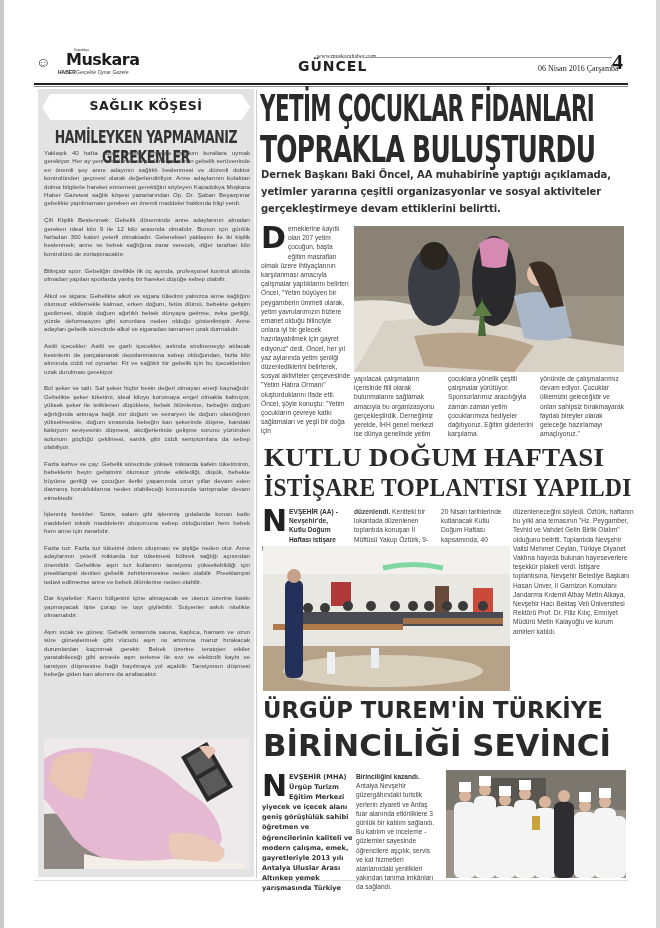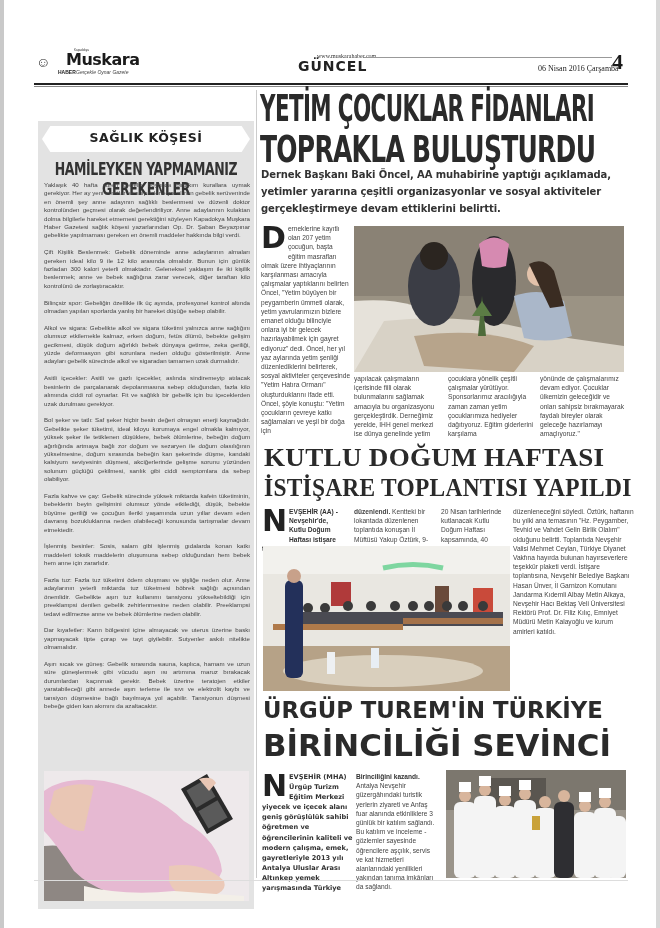--- a/index.html
+++ b/index.html
@@ -20,21 +20,21 @@
 
   .section-name { position: absolute; left: 264px; top: 10px; font-family: "DejaVu Sans", sans-serif; font-weight: bold; font-size: 14px; color: #222; letter-spacing: 1px; text-align: right; }
   .site-url { position: absolute; left: 283px; top: 5px; font-family: "Liberation Serif", serif; font-size: 6px; color: #333; }
   .url-rule { position: absolute; left: 330px; top: 9px; width: 248px; height: 1px; background: #999; }
   .pub-date { position: absolute; left: 504px; top: 16px; font-family: "Liberation Serif", serif; font-size: 8px; color: #222; }
   .page-num { position: absolute; left: 578px; top: 1px; font-family: "Liberation Serif", serif; font-weight: bold; font-size: 22px; color: #1a1a1a; }
   .masthead-rule { position: absolute; left: 34px; top: 83px; width: 594px; height: 2px; background: #222; }
   .masthead-rule2 { position: absolute; left: 34px; top: 86px; width: 594px; height: 1px; background: #888; }
 
   
-  .health-col { position: absolute; left: 38px; top: 89px; width: 216px; height: 788px; background: #e3e3e3; margin-top: 32px; }
+  .health-col { position: absolute; left: 38px; top: 89px; width: 216px; height: 788px; background: #e3e3e3; }
   .health-banner { position: absolute; left: 4px; top: 5px; width: 208px; height: 26px; background: #fff;
     clip-path: polygon(4% 0, 96% 0, 100% 50%, 96% 100%, 4% 100%, 0 50%); }
   .health-banner-text { position: absolute; left: 0; top: 4px; width: 100%; text-align: center; font-family: "DejaVu Sans", sans-serif; font-weight: bold; font-size: 12.5px; color: #222; letter-spacing: 0.5px; }
   .health-title { position: absolute; left: 4px; top: 38px; width: 208px; text-align: center; font-family: "DejaVu Sans", sans-serif; font-weight: bold; font-size: 12.5px; color: #333; transform: scaleY(1.35); transform-origin: top center; letter-spacing: -0.4px; }
   .health-body { position: absolute; left: 6px; top: 60px; width: 206px; font-size: 6.15px; line-height: 8.4px; color: #444; text-align: justify; }
   .health-body p { margin-bottom: 8.4px; }
   .health-photo { position: absolute; left: 6px; top: 650px; width: 205px; height: 130px; overflow: hidden;
     background: linear-gradient(160deg, #e8e2e4 0%, #f1ecee 40%, #ded8da 100%); }
 
   

